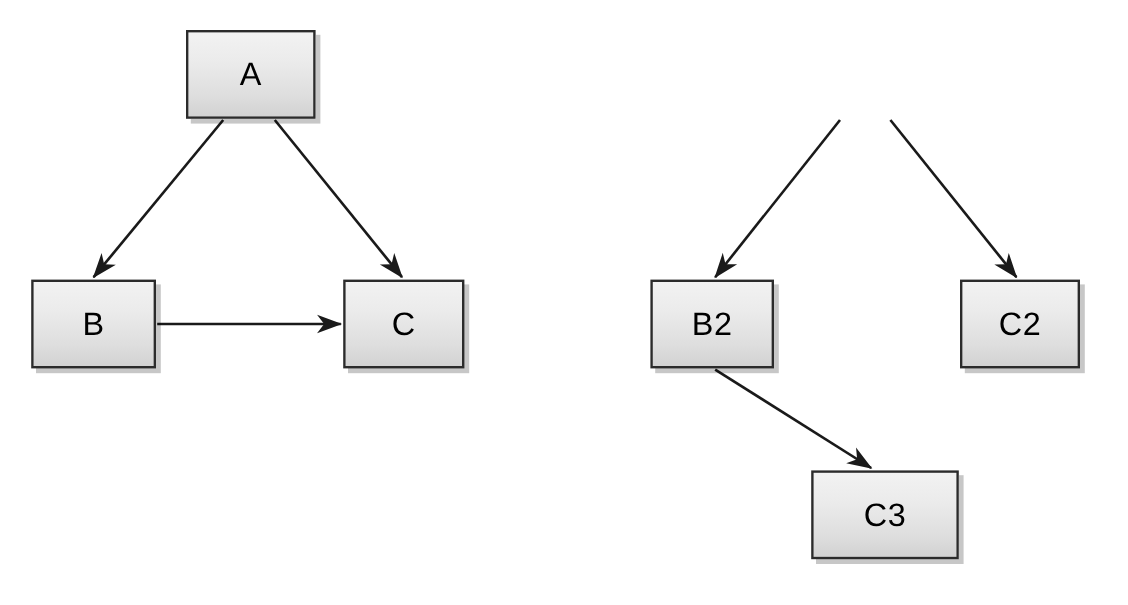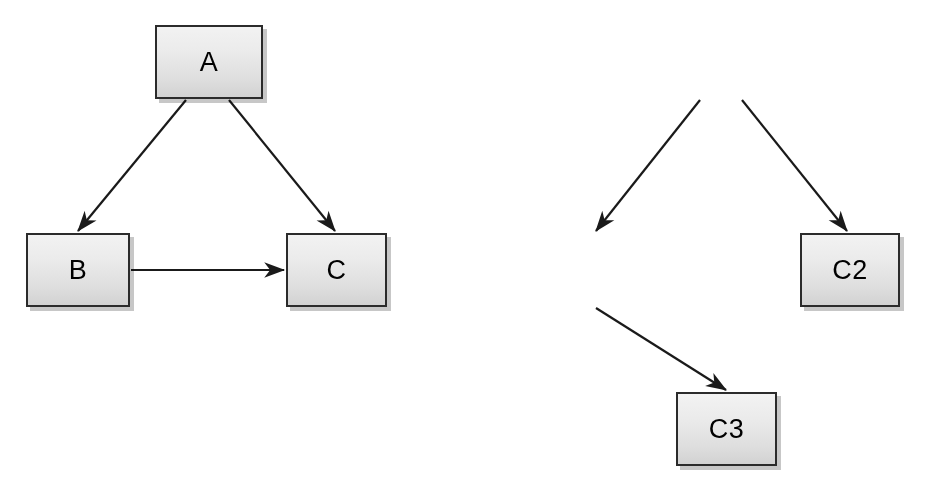--- a/index.html
+++ b/index.html
@@ -72,22 +72,25 @@
 
   <div class="node" style="left: 26px; top: 233px; width: 104px; height: 74px;">
     <span class="node-label">B</span>
   </div>
 
   <div class="node" style="left: 286px; top: 233px; width: 101px; height: 74px;">
     <span class="node-label">C</span>
   </div>
 
 
+  <div class="node" style="left: 542px; top: 233px; width: 103px; height: 74px;">
+    <span class="node-label">B2</span>
+  </div>
 
   <div class="node" style="left: 800px; top: 233px; width: 100px; height: 74px; justify-content: center;">
     <span class="node-label">C2</span>
   </div>
 
-  <div class="node" style="left: 676px; top: 392px; width: 101px; height: 74px; align-items: center;">
+  <div class="node" style="left: 676px; top: 392px; width: 123px; height: 74px; align-items: center;">
     <span class="node-label">C3</span>
   </div>
 
 </div>
 
 </body></html>

